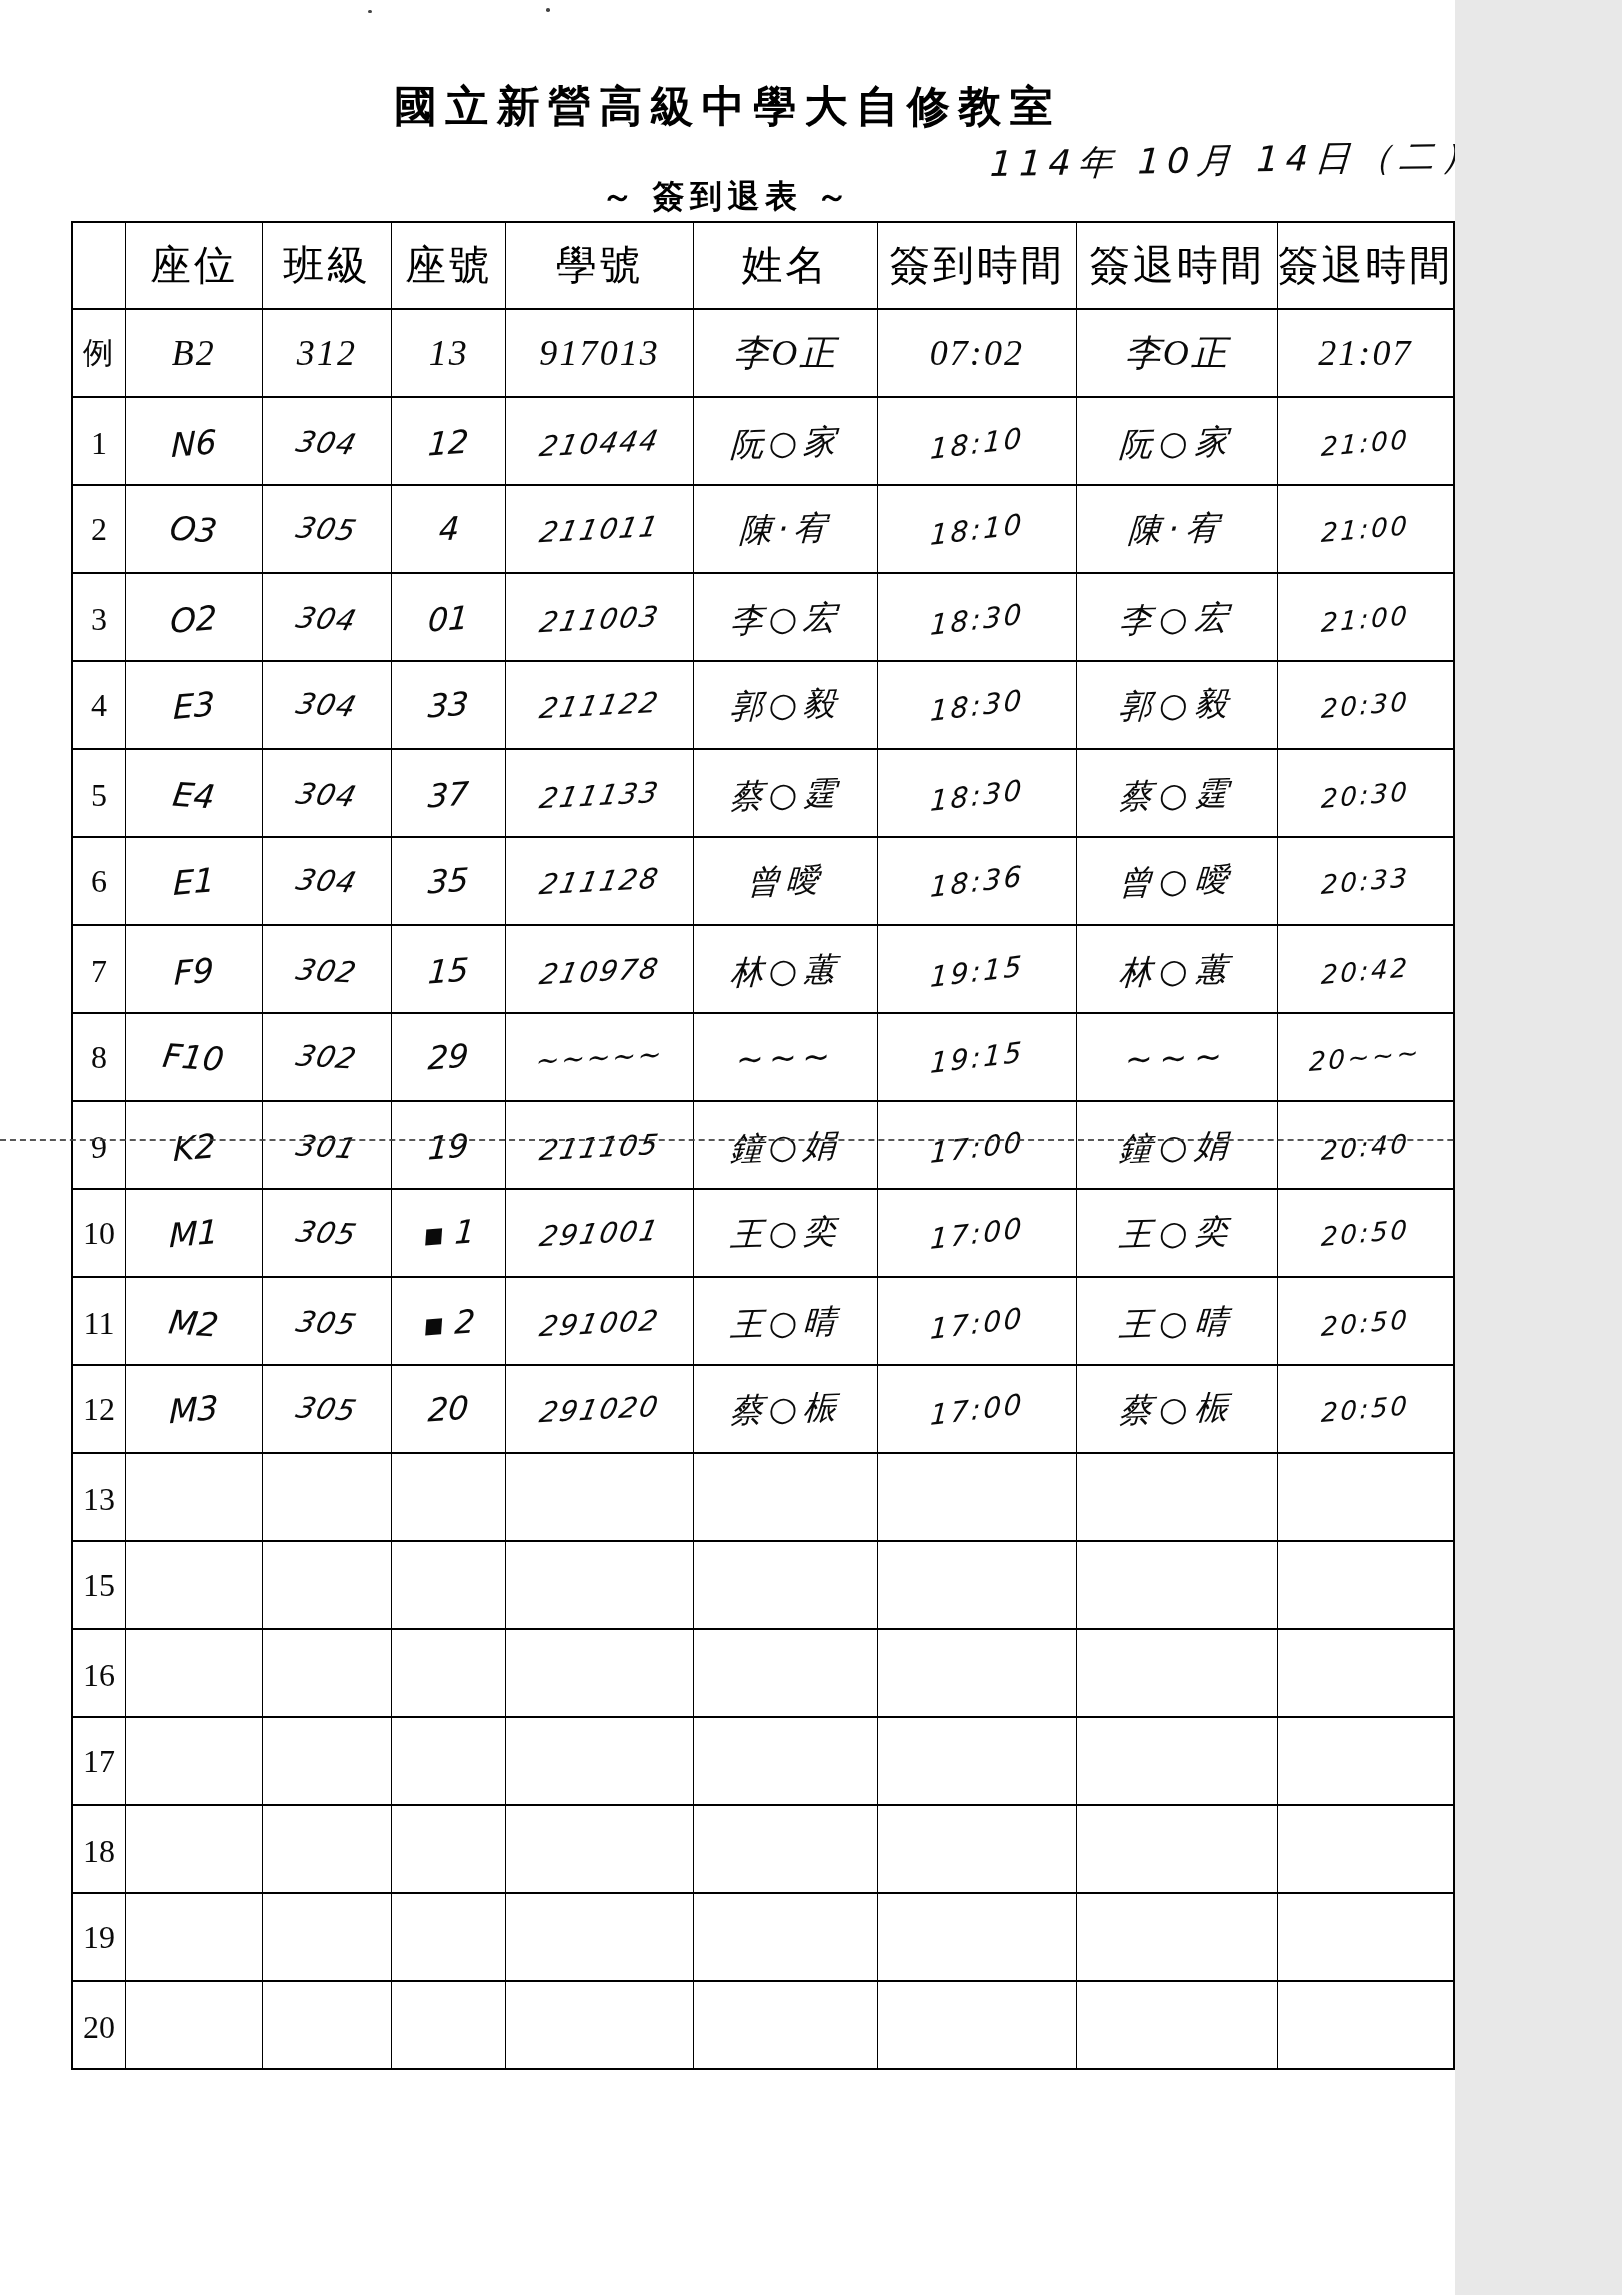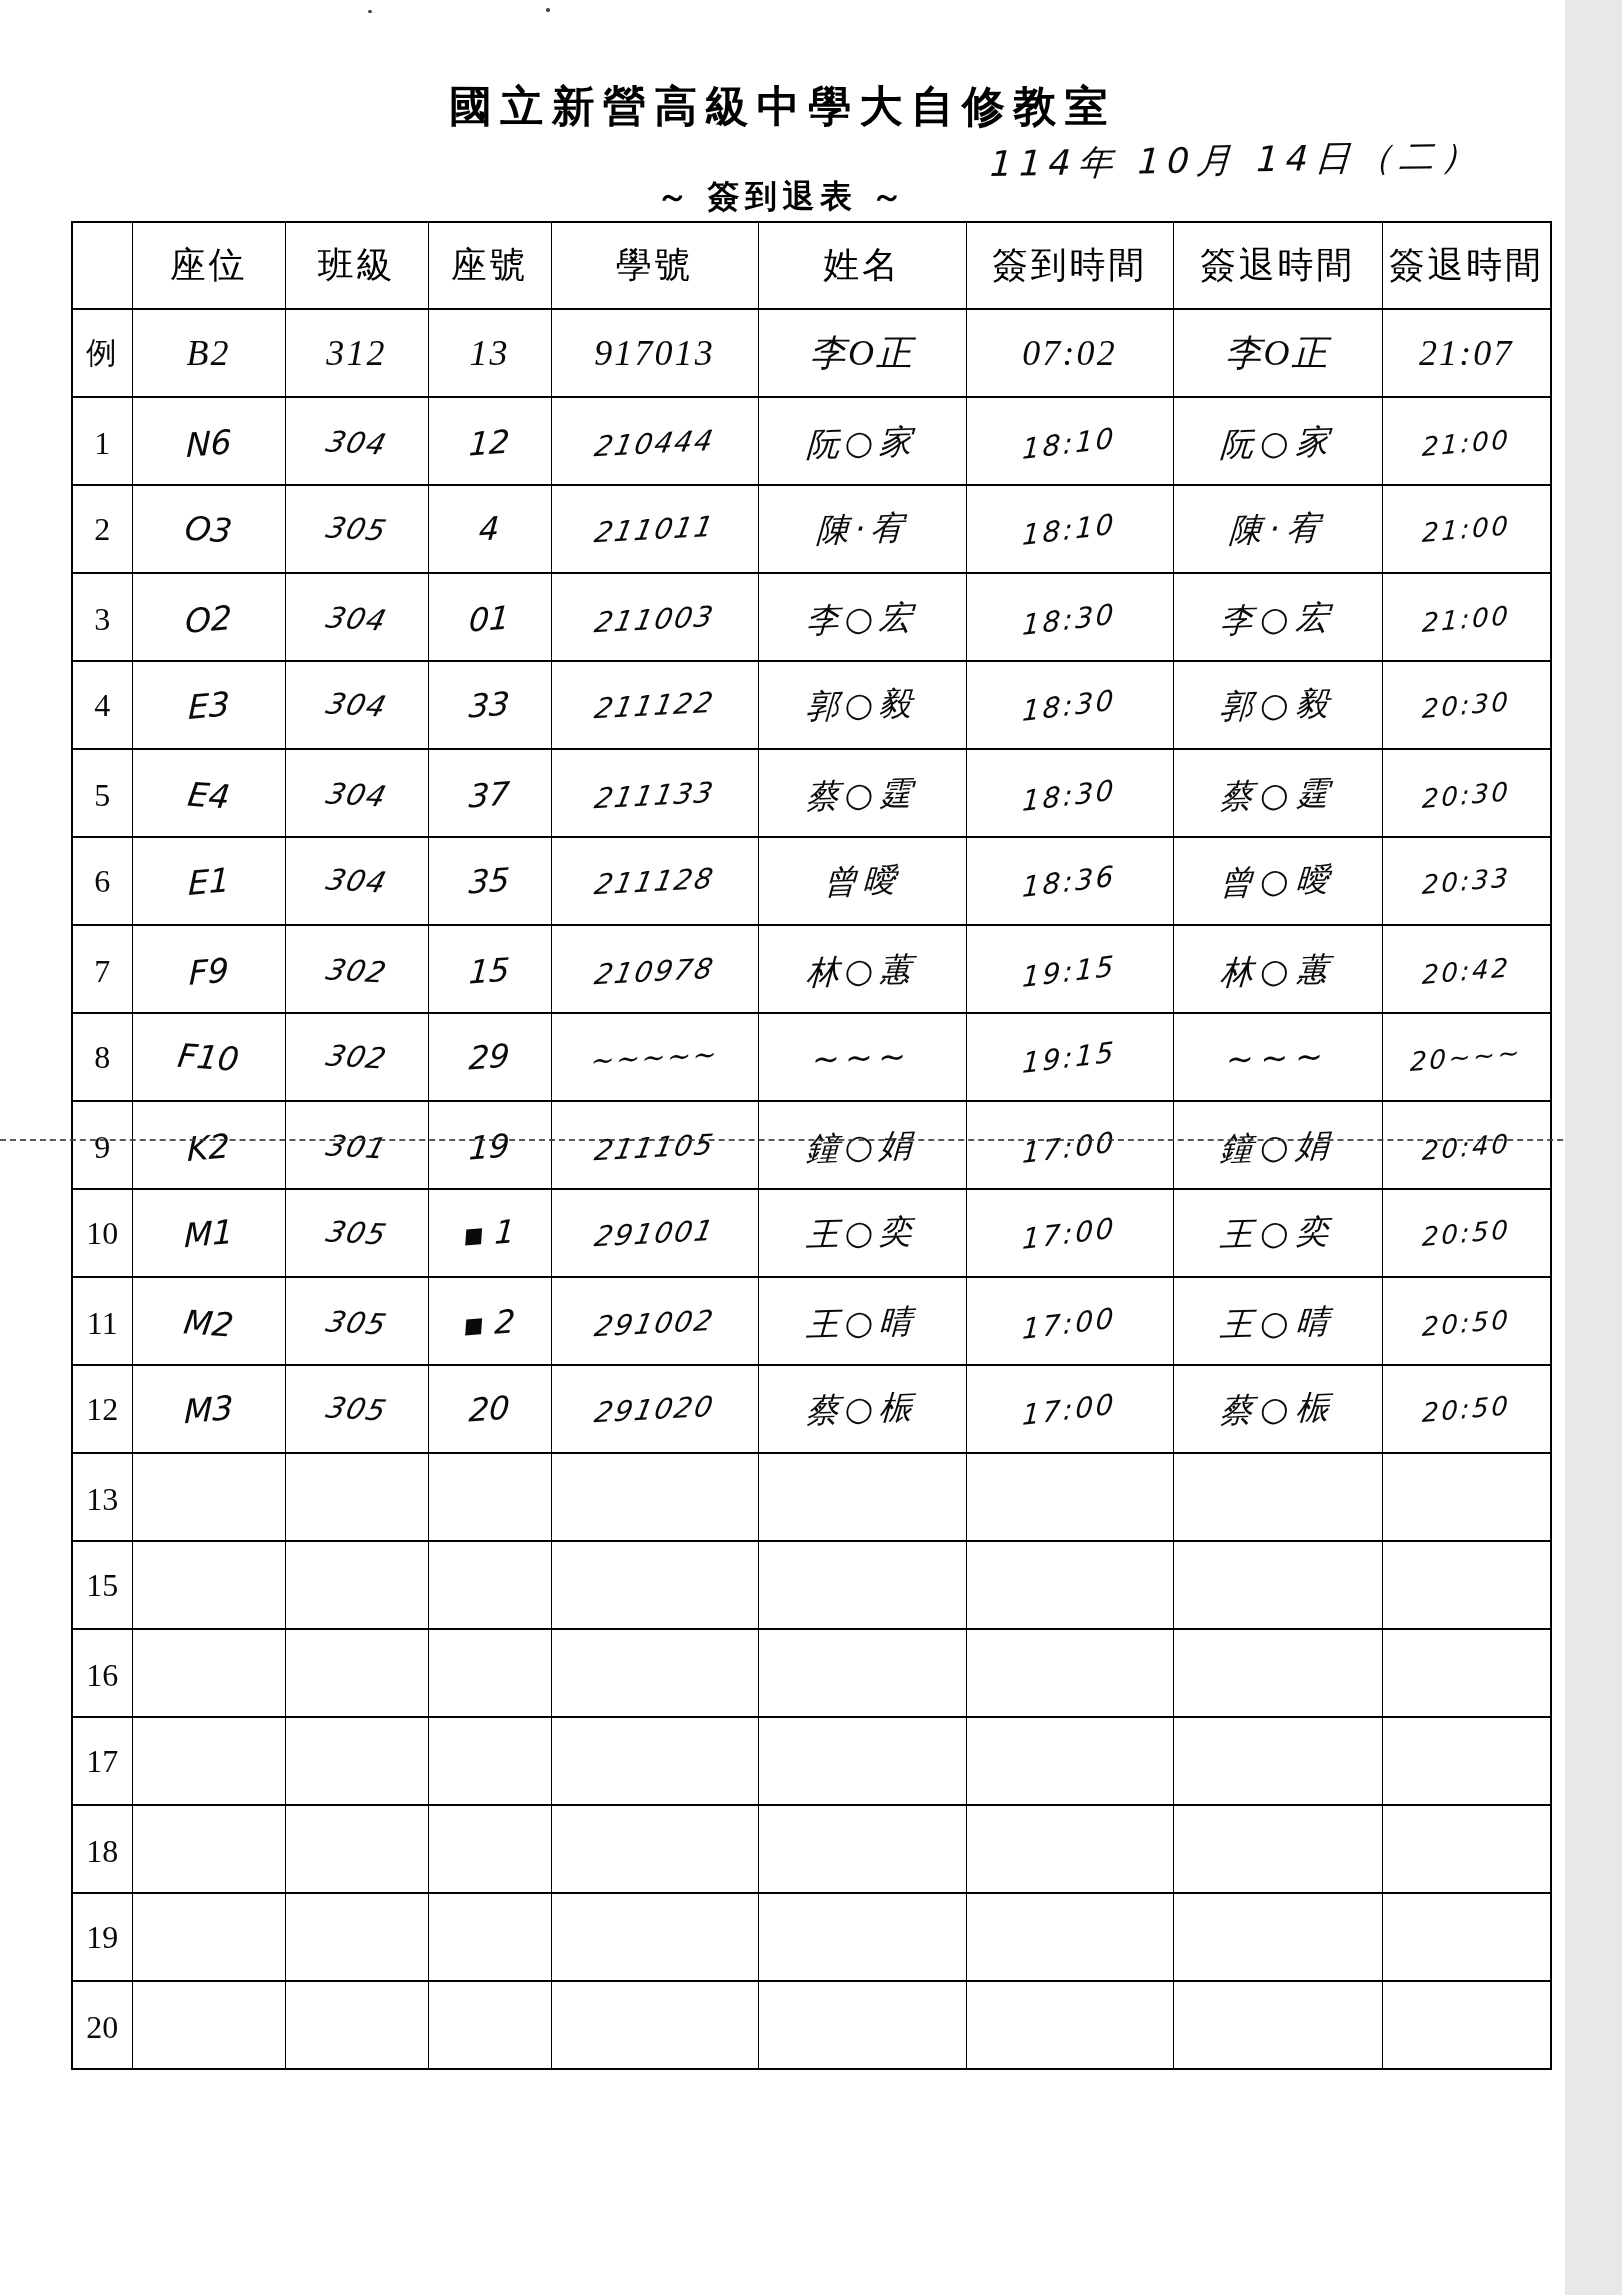--- a/index.html
+++ b/index.html
@@ -1,17 +1,17 @@
 <!DOCTYPE html>
 <html style="font-size:11px"><head>
 <meta charset="utf-8">
 <style>
   html,body { margin:0; padding:0; background:#e8e8e8; }
   .page {
-    position:relative; width:1565px; height:2295px;
+    position:relative; width:1455px; height:2295px;
     background:#ffffff; overflow:hidden;
     font-family:"Liberation Serif","DejaVu Serif",serif;
     color:#000;
   }
   .speck { position:absolute; width:3.5px; height:3.5px; background:#444; border-radius:50%; }
   .doc-title {
     position:absolute; top:78px; left:0; width:100%;
     text-align:center; font-weight:700; font-size:43px; letter-spacing:8.3px;
     font-family:"Liberation Serif","DejaVu Serif",serif;
   }
@@ -29,21 +29,21 @@
   table.sheet {
     position:absolute; left:71px; top:221px;
     border-collapse:collapse; table-layout:fixed;
     border:2.8px solid #000;
   }
   .sheet th, .sheet td {
     border:1.4px solid #000; border-top-width:2.1px; border-bottom-width:2.1px;
     padding:0; text-align:center; vertical-align:middle;
     overflow:hidden; white-space:nowrap;
   }
-  .sheet thead th { height:85px; font-weight:500; font-size:36px; letter-spacing:2.8px;
+  .sheet thead th { height:85px; font-weight:500; font-size:41px; letter-spacing:2.8px;
     font-family:"Liberation Serif","DejaVu Serif",serif; }
   .sheet tbody td { height:86px; }
   .sheet td:first-child {
     font-family:"Liberation Serif","DejaVu Serif",serif;
     font-size:32px; letter-spacing:0;
   }
   .ink { display:inline-block; color:#0a0a0a; }
   
   tr.example .ink {
     font-family:"Liberation Serif","DejaVu Serif",serif;

